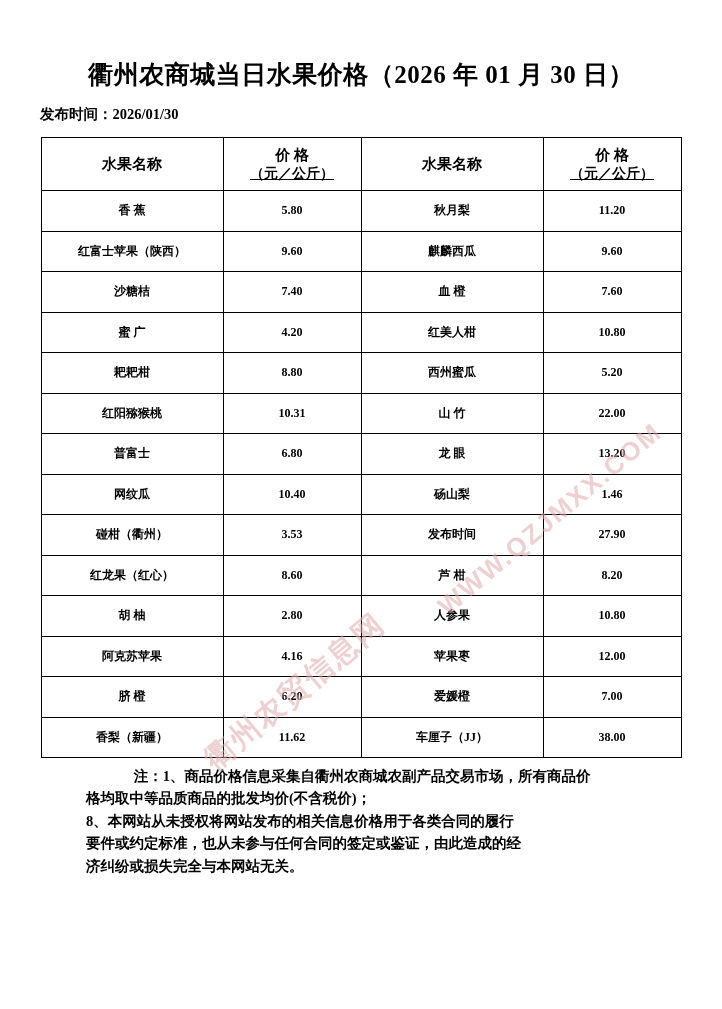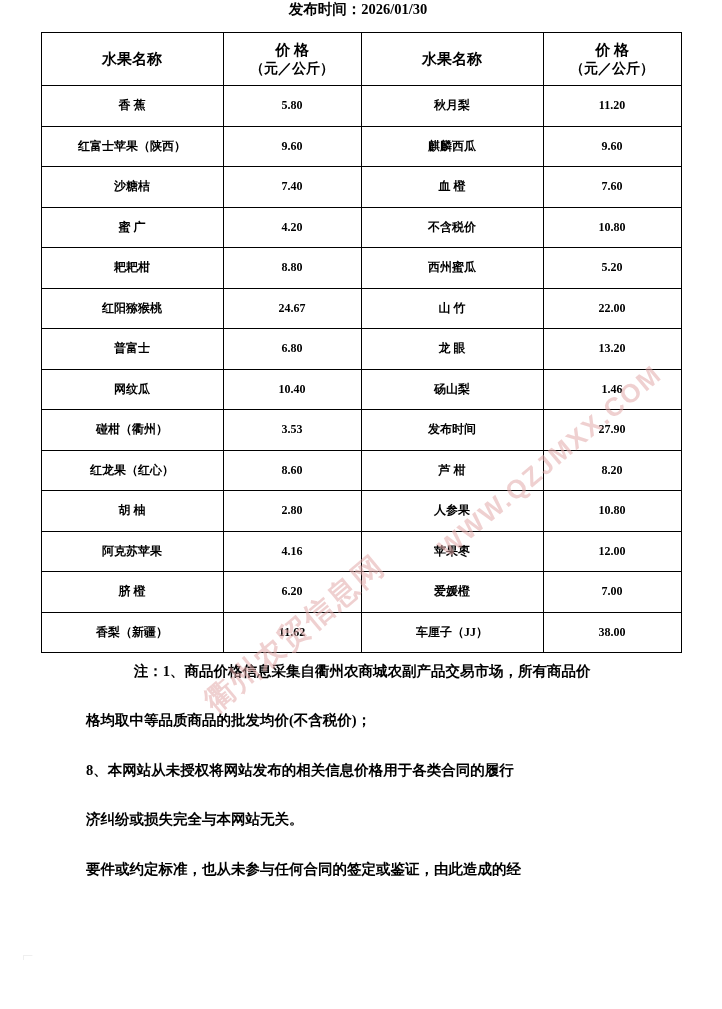--- a/index.html
+++ b/index.html
@@ -24,23 +24,24 @@
   }
   .doc-title {
     text-align: center;
     font-size: 25px;
     font-weight: bold;
     letter-spacing: 0.5px;
     margin-top: 58px;
     white-space: nowrap;
   }
   .pub-line {
-    text-align: center;
+    text-align: left;
     font-size: 14.5px;
     font-weight: bold;
+    margin-top: 14px;
     padding-right: 6px;
   }
   .table-wrap {
     margin-top: 13px;
     position: relative;
   }
   table.price {
     border-collapse: collapse;
     width: 640px;
     margin: 0 auto;
@@ -57,38 +58,39 @@
     line-height: 1.25;
     background: transparent;
   }
   table.price thead td {
     height: 52px;
     font-size: 15px;
   }
   .hdr-sub {
     display: block;
     font-size: 14px;
+    text-decoration: underline;
   }
   col.name { width: 182px; }
   col.price { width: 138px; }
 
   .notes {
     margin-top: 7px;
     font-size: 14.5px;
     font-weight: bold;
     line-height: 1.55;
     padding-left: 14px;
     padding-right: 24px;
   }
   .notes p {
     margin: 0;
     text-indent: 0;
   }
   .notes .n1 { padding-left: 12px; text-align: center; }
-  .notes .cont { padding-left: 32px; margin-top: 27px; }
+  .notes .cont { padding-left: 32px; }
 
   
   .watermark {
     position: absolute;
     left: 0;
     top: 0;
     width: 722px;
     height: 1009px;
     pointer-events: none;
     z-index: 5;
@@ -120,20 +122,21 @@
     bottom: 42px;
     font-size: 20px;
     color: #efefef;
   }
 </style>
 </head>
 <body>
 
 <div class="page">
 
+  <div class="doc-title">衢州农商城当日水果价格（2026 年 01 月 30 日）</div>
 
   <div class="pub-line">发布时间：2026/01/30</div>
 
   <div class="table-wrap">
     <table class="price">
       <colgroup>
         <col class="name">
           <col class="price">
           <col class="name">
           <col class="price">
@@ -167,32 +170,32 @@
           </tr>
           <tr>
             <td>沙糖桔</td>
             <td>7.40</td>
             <td>血 橙</td>
             <td>7.60</td>
           </tr>
           <tr>
             <td>蜜 广</td>
             <td>4.20</td>
-            <td>不含税价</td>
+            <td>红美人柑</td>
             <td>10.80</td>
           </tr>
           <tr>
             <td>耙耙柑</td>
             <td>8.80</td>
             <td>西州蜜瓜</td>
             <td>5.20</td>
           </tr>
           <tr>
             <td>红阳猕猴桃</td>
-            <td>24.67</td>
+            <td>10.31</td>
             <td>山 竹</td>
             <td>22.00</td>
           </tr>
           <tr>
             <td>普富士</td>
             <td>6.80</td>
             <td>龙 眼</td>
             <td>13.20</td>
           </tr>
           <tr>
@@ -238,22 +241,22 @@
             <td>38.00</td>
           </tr>
         </tbody>
     </table>
   </div>
 
   <div class="notes">
     <p class="n1">注：1、商品价格信息采集自衢州农商城农副产品交易市场，所有商品价</p>
     <p class="cont">格均取中等品质商品的批发均价(不含税价)；</p>
     <p class="cont">8、本网站从未授权将网站发布的相关信息价格用于各类合同的履行</p>
+    <p class="cont">要件或约定标准，也从未参与任何合同的签定或鉴证，由此造成的经</p>
     <p class="cont">济纠纷或损失完全与本网站无关。</p>
-    <p class="cont">要件或约定标准，也从未参与任何合同的签定或鉴证，由此造成的经</p>
   </div>
 
   <div class="watermark">
     <div class="wm-text wm1">衢州农贸信息网</div>
     <div class="wm-text wm2">WWW.QZJMXX.COM</div>
   </div>
 
   <div class="corner-mark">⌐</div>
 
 </div>

